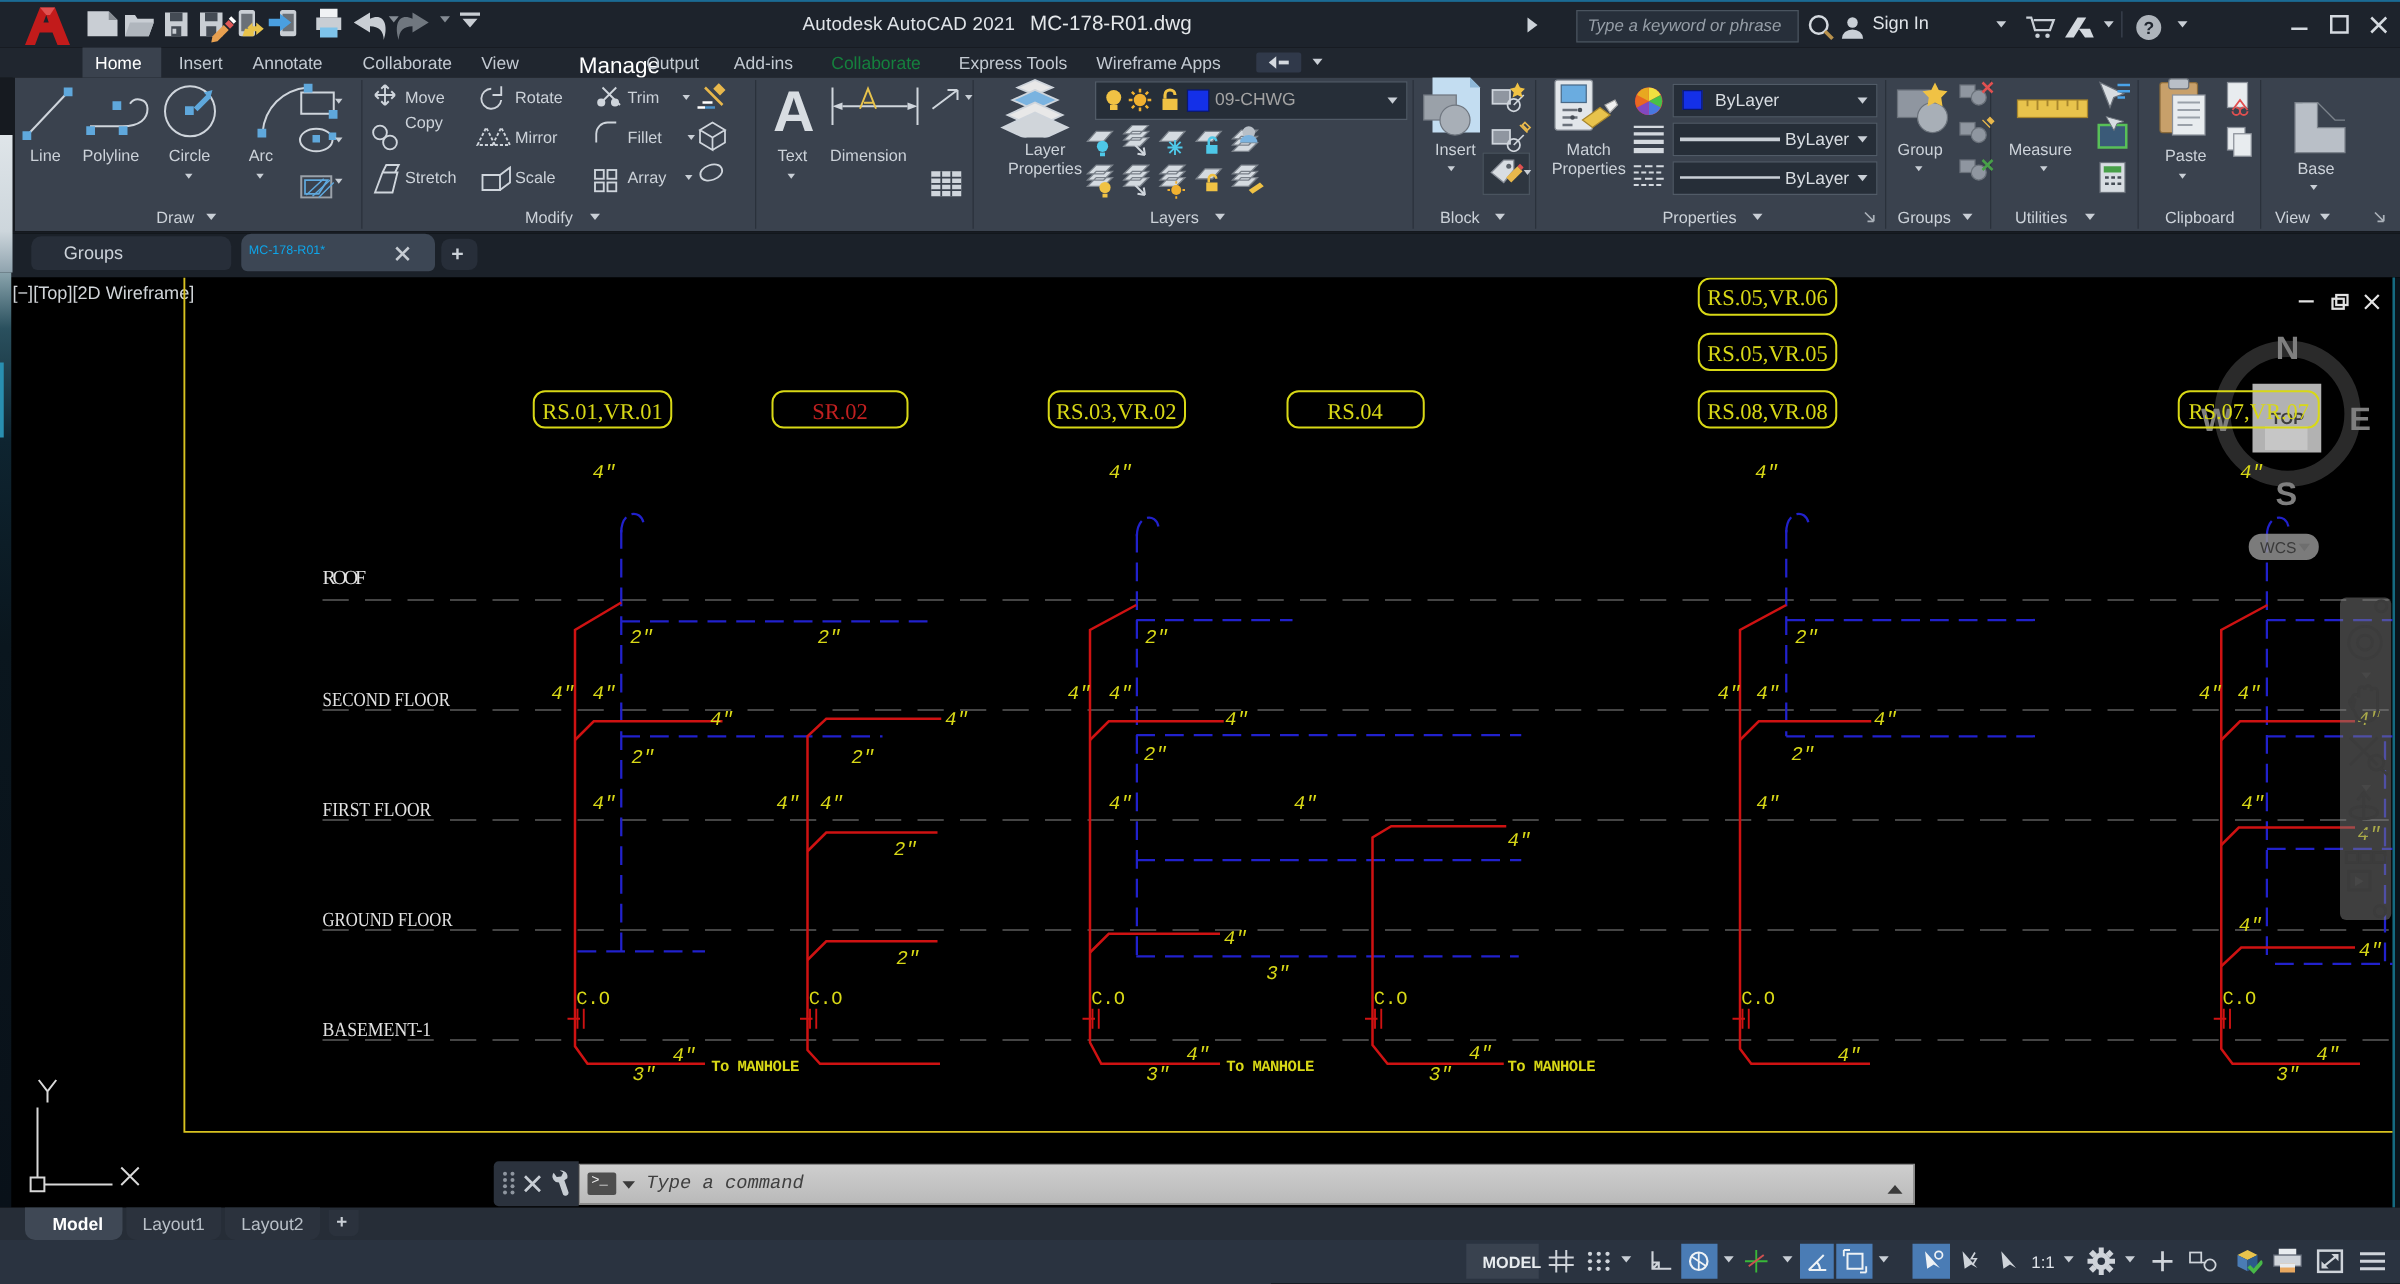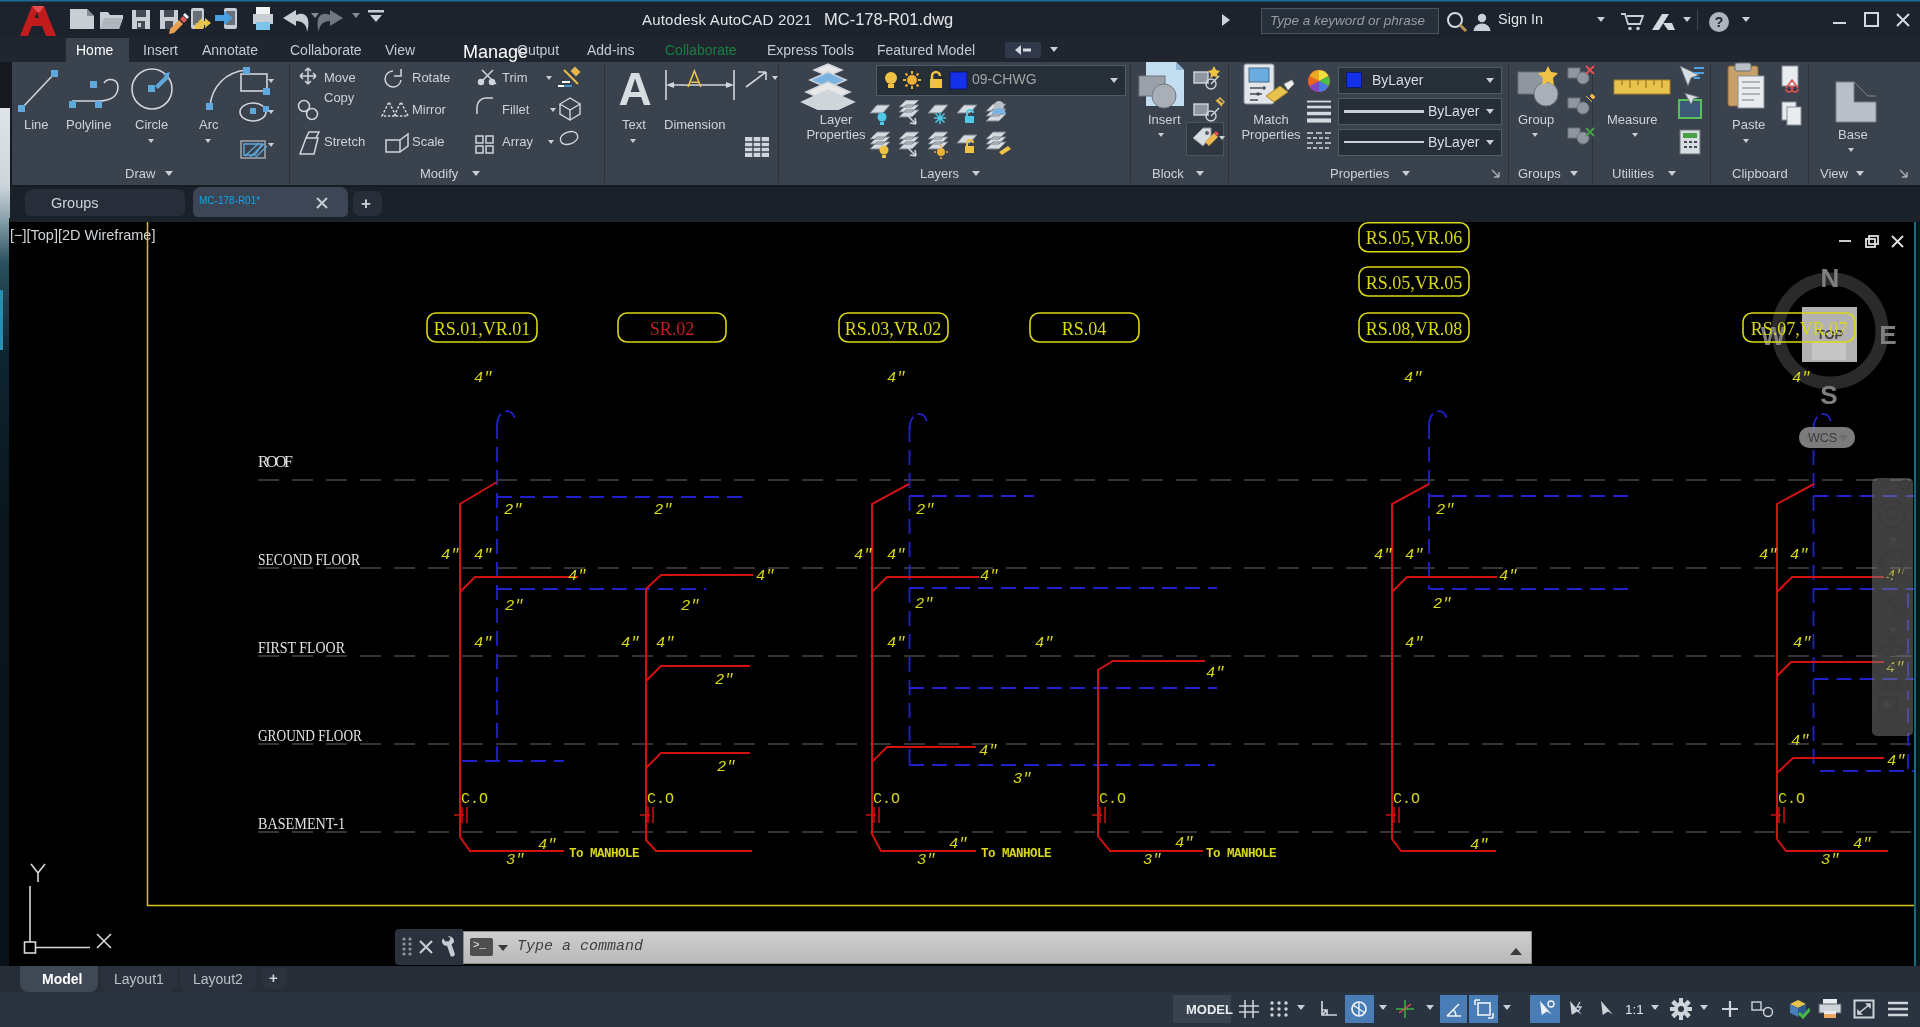--- a/index.html
+++ b/index.html
@@ -102,21 +102,21 @@
 <div class="abs tt" style="left:76px;top:42px;font-size:14px;color:#fff">Home</div>
 <div class="abs tt" style="left:143px;top:42px;font-size:14px;color:#c3cad2">Insert</div>
 <div class="abs tt" style="left:202px;top:42px;font-size:14px;color:#c3cad2">Annotate</div>
 <div class="abs tt" style="left:290px;top:42px;font-size:14px;color:#c3cad2">Collaborate</div>
 <div class="abs tt" style="left:385px;top:42px;font-size:14px;color:#c3cad2">View</div>
 <div class="abs tt" style="left:463px;top:42px;font-size:18px;color:#ffffff">Manage</div>
 <div class="abs tt" style="left:517px;top:42px;font-size:14px;color:#c3cad2">Output</div>
 <div class="abs tt" style="left:587px;top:42px;font-size:14px;color:#c3cad2">Add-ins</div>
 <div class="abs tt" style="left:665px;top:42px;font-size:14px;color:#15803d">Collaborate</div>
 <div class="abs tt" style="left:767px;top:42px;font-size:14px;color:#c3cad2">Express Tools</div>
-<div class="abs tt" style="left:877px;top:42px;font-size:14px;color:#c3cad2">Featured Model</div>
+<div class="abs tt" style="left:877px;top:42px;font-size:14px;color:#c3cad2">Wireframe Apps</div>
 <div class="abs" style="left:1005px;top:42px;width:36px;height:16px;background:#30394a;border-radius:2px"></div>
 <svg class="abs" style="left:1013px;top:44px" width="20" height="12" viewBox="0 0 20 12">
       <path d="M8 1 L2 6 L8 11 z" fill="#d4d9df"></path>
       <rect x="10" y="4.5" width="8" height="3" fill="#d4d9df"></rect>
     </svg>
 <div class="abs cap" style="left:1050px;top:47px"></div>
 
 <div class="abs" style="left:0;top:62px;width:1920px;height:123px;background:#3a424e"></div>
 <div class="abs" style="left:0;top:62px;width:12px;height:123px;background:#161a20"></div>
 

